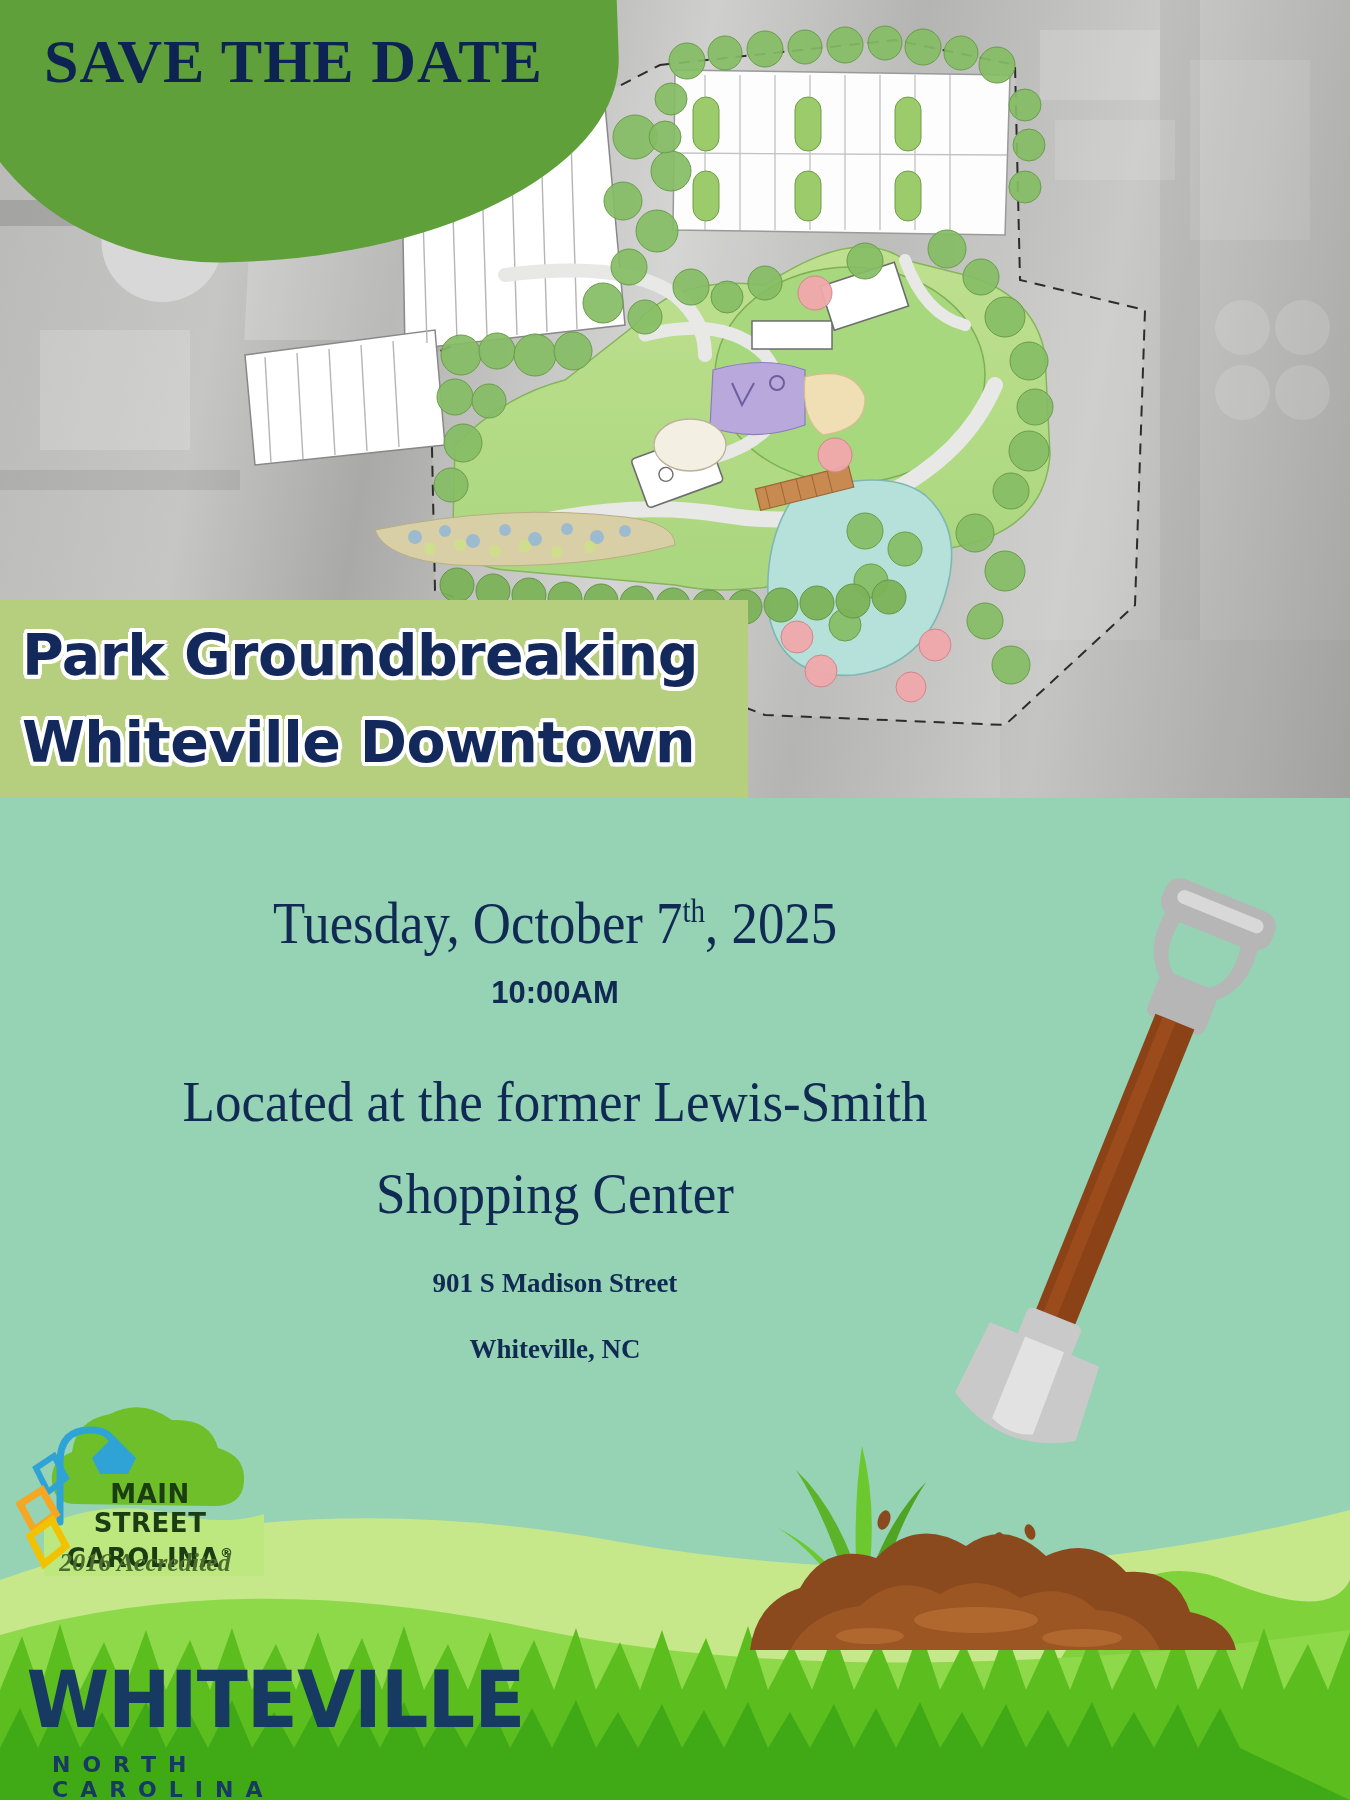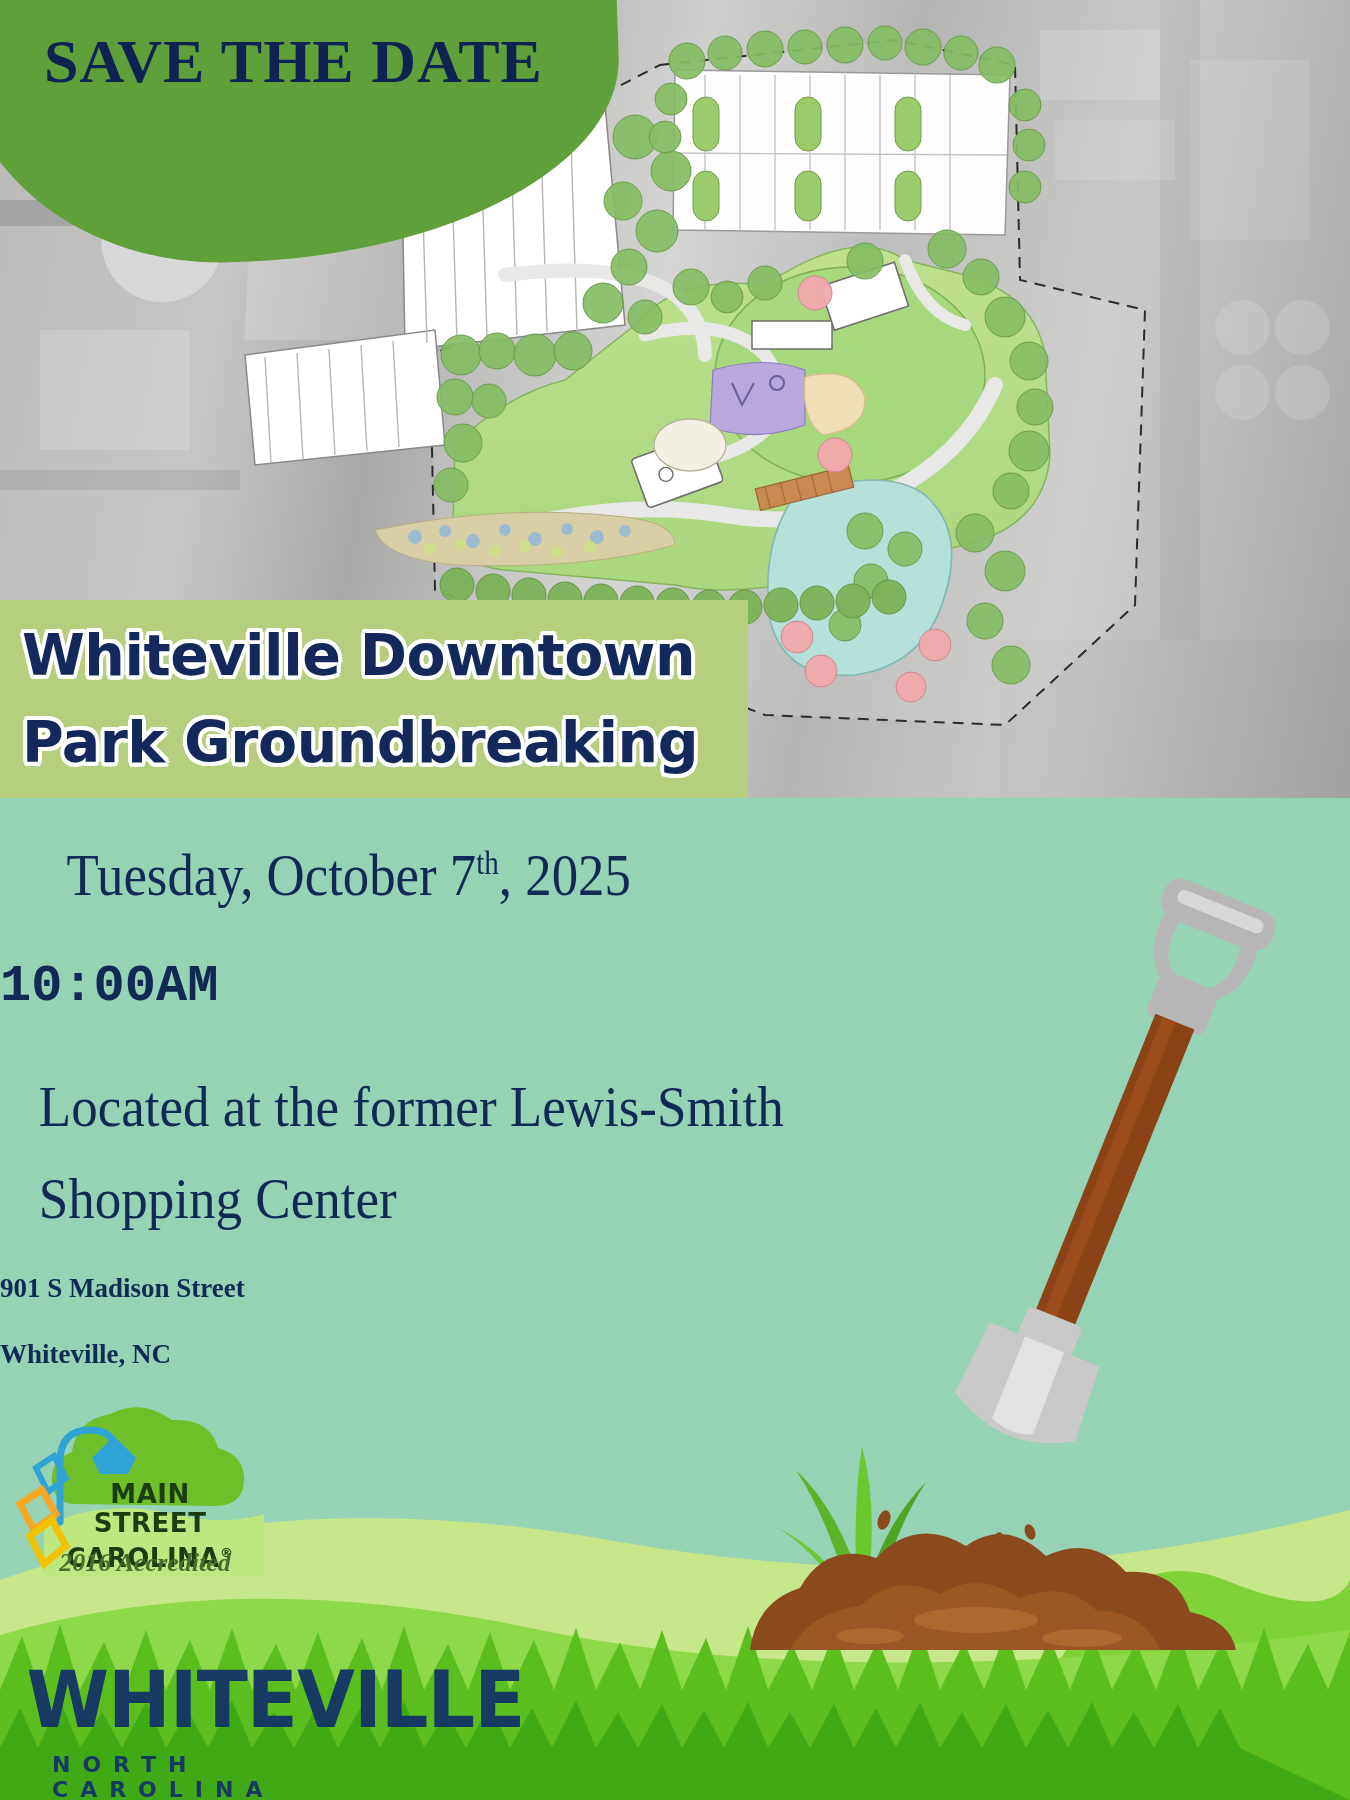--- a/index.html
+++ b/index.html
@@ -64,35 +64,35 @@
       -2px -4px 0 #fff, 2px -4px 0 #fff, -2px 4px 0 #fff, 2px 4px 0 #fff;
   }
   .title-text span{display:block;}
 
   
   .body-area{
     position:absolute;left:0;top:798px;width:1350px;height:1002px;
     background:#96d2b4;
   }
   .details{
-    position:absolute;left:0;top:845px;width:1110px;
-    color:#102a54;
+    position:absolute;left:0;top:893px;width:1110px;
+    text-align:center;color:#102a54;
   }
   .line-date{
     font-family:"Liberation Serif",serif;
     font-size:60px;line-height:1.0;
     font-stretch:condensed;
     transform:scaleX(.88);
     letter-spacing:0px;
   }
   .line-date sup{font-size:.55em;vertical-align:super;}
   .line-time{
-    margin-top:56px;
-    font-family:Liberation Mono, monospace;
-    font-weight:700;font-size:52px;line-height:1;
+    margin-top:24px;
+    font-family:Liberation Sans, sans-serif;
+    font-weight:700;font-size:31px;line-height:1;
   }
   .line-loc{
     margin-top:48px;
     font-family:"Liberation Serif",serif;
     font-size:57px;line-height:92px;
     transform:scaleX(.93);
   }
   .line-addr{
     margin-top:10px;
     font-family:"Liberation Serif",serif;
@@ -355,22 +355,22 @@
         </g>
       </svg>
     </div>
   </div>
 
   <div class="blob"></div>
   <div class="save-the-date">SAVE THE DATE</div>
 
   <div class="title-band"></div>
   <div class="title-text">
+    <span>Park Groundbreaking</span>
     <span>Whiteville Downtown</span>
-    <span>Park Groundbreaking</span>
   </div>
 
   <div class="body-area"></div>
 
   <svg class="hills" viewBox="0 0 1350 470" preserveAspectRatio="none">
 
     <path d="M0,250 Q280,150 620,212 Q980,275 1350,180 L1350,470 L0,470 Z" fill="#c6e88a"></path>
 
     <path d="M1060,330 Q1130,210 1230,252 Q1330,292 1350,250 L1350,470 L1060,470 Z" fill="#7fd23a"></path>
 

